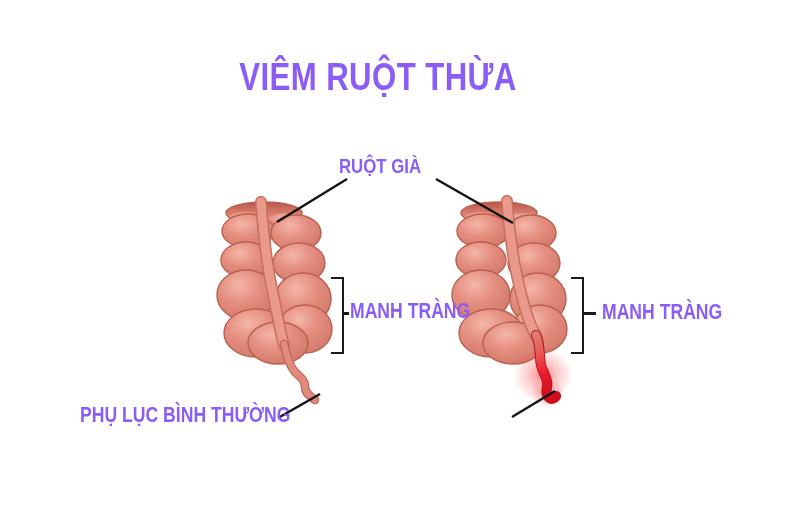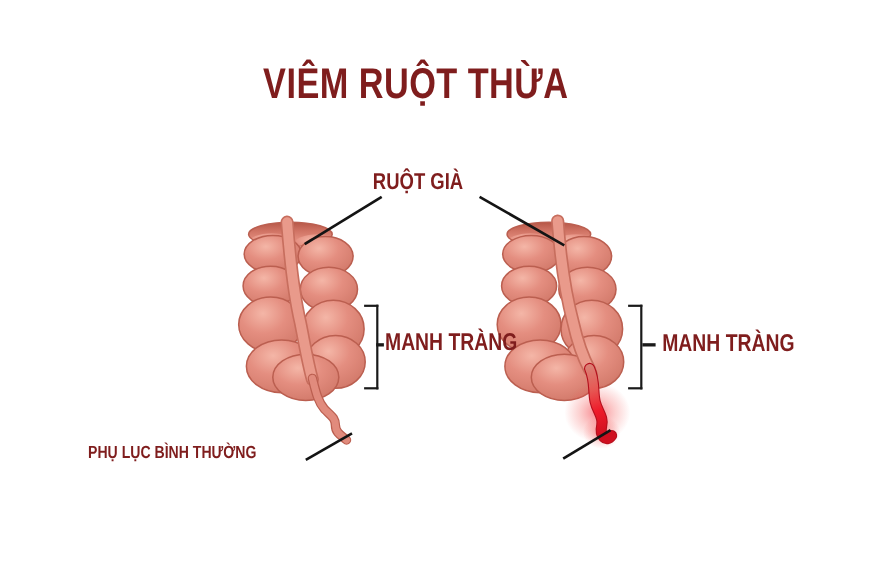--- a/index.html
+++ b/index.html
@@ -1,27 +1,27 @@
 <!DOCTYPE html>
 <html><head>
 <meta charset="utf-8">
 <style>
   html,body{margin:0;padding:0;background:#ffffff;}
   #stage{position:relative;width:800px;height:510px;background:#ffffff;overflow:hidden;
          font-family:"Liberation Sans","DejaVu Sans",sans-serif;padding-left:40px;}
-  .label{position:absolute;font-weight:700;color:#7f1d1d;white-space:nowrap;line-height:1;text-align:right;}
+  .label{position:absolute;font-weight:700;color:#8b5cf6;white-space:nowrap;line-height:1;text-align:right;}
   .squeezeL{display:inline-block;transform:scaleX(0.8);transform-origin:left center;}
   .center-anchor{width:0;overflow:visible;}
   .center-anchor > span{display:inline-block;transform:translateX(-50%) scaleX(0.8);white-space:nowrap;}
   #title{top:57px;left:378px;font-size:39px;letter-spacing:0.5px;}
   #colon-label{top:155px;left:380px;font-size:21px;}
   .cecum-label{font-size:22px;}
   #cecum-label-left{left:350px;top:300px;}
   #cecum-label-right{left:602px;top:301px;}
-  .bottom-label{font-size:16px;}
+  .bottom-label{font-size:22px;}
   #normal-appendix-label{left:80px;top:404px;}
   #inflamed-appendix-label{left:342px;top:404px;}
   .bracket{position:absolute;width:11px;height:73px;border:2.5px solid #1a1a1a;border-left:none;}
   #bracket-left{left:331px;top:277px;}
   #bracket-right{left:571px;top:277px;}
   .bracket-tick{position:absolute;height:2.5px;background:#1a1a1a;}
   #tick-left{left:342px;top:312px;width:7px;}
   #tick-right{left:584px;top:312px;width:12px;}
   .cecum-svg{position:absolute;top:193px;}
   #cecum-normal{left:200px;}

